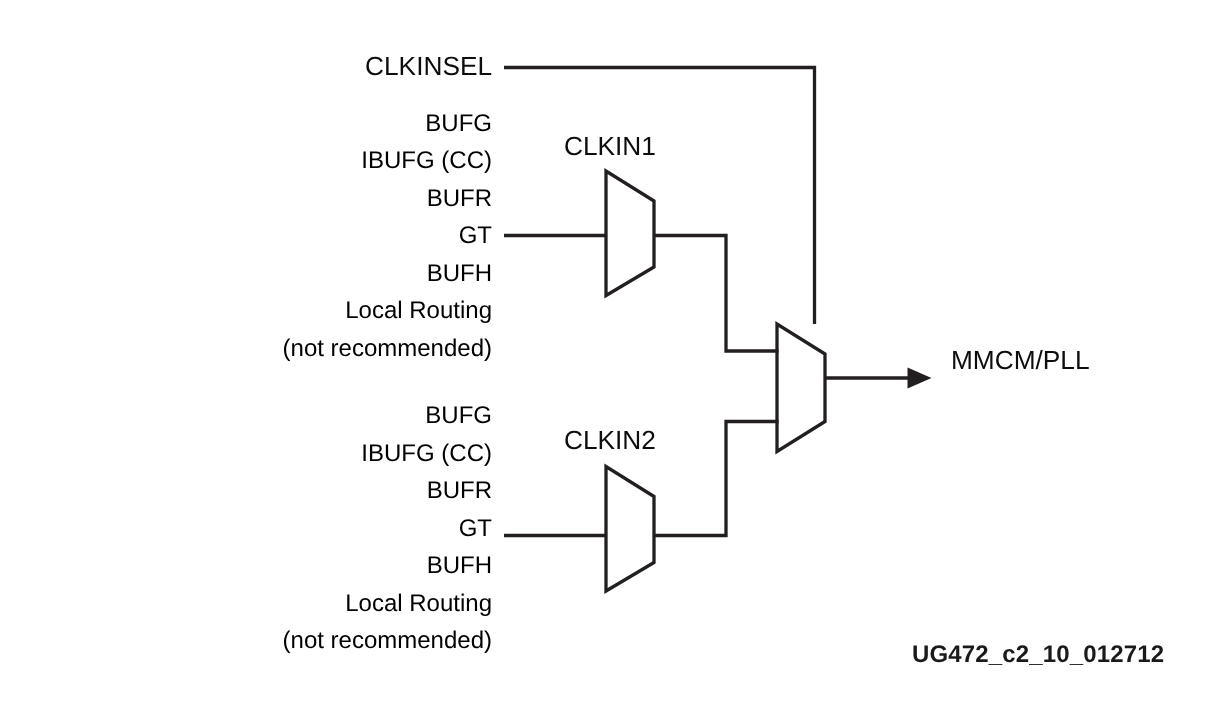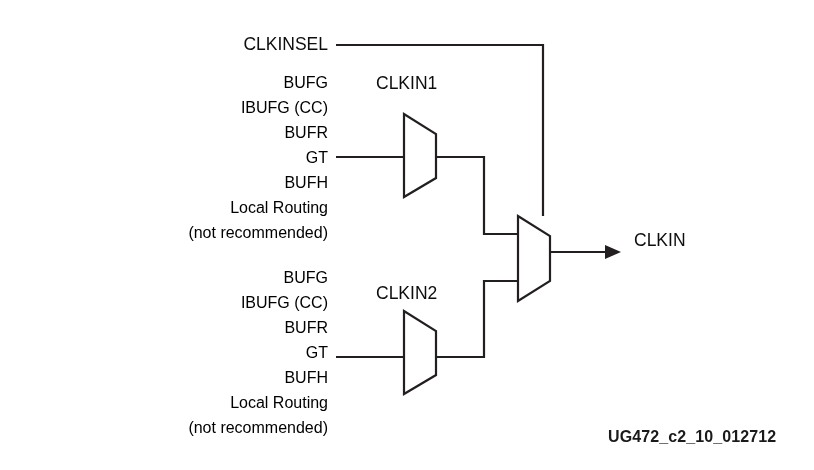--- a/index.html
+++ b/index.html
@@ -52,21 +52,21 @@
     top: 269px;
     text-align: right;
   }
   #group-top-labels div,
   #group-bottom-labels div {
     height: 25px;
   }
   
   #clkin1-label {
     left: 376px;
-    top: 71px;
+    top: 85px;
   }
   #clkin2-label {
     left: 376px;
     top: 281px;
     text-align: center;
   }
   
   #output-label {
     left: 634px;
     top: 228px;
@@ -137,18 +137,18 @@
     <div>BUFH</div>
     <div>Local Routing</div>
     <div>(not recommended)</div>
   </div>
 
   <div class="lbl" id="clkin1-label">CLKIN1</div>
 
   <div class="lbl" id="clkin2-label">CLKIN2</div>
 
   <div class="lbl" id="output-label">
-    <div>CLKIN</div>
+    <div>MMCM/PLL</div>
   </div>
 
   <div id="figure-id">UG472_c2_10_012712</div>
 
 </div>
 
 </body></html>

